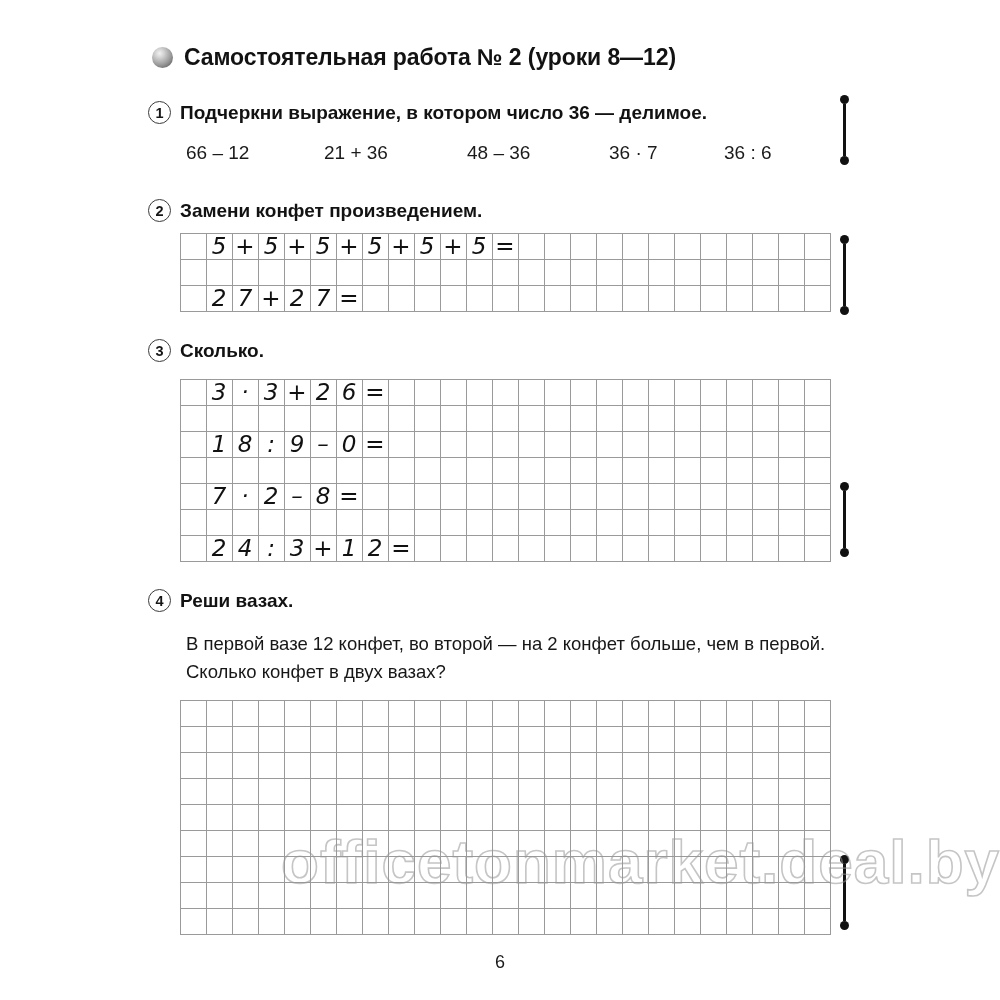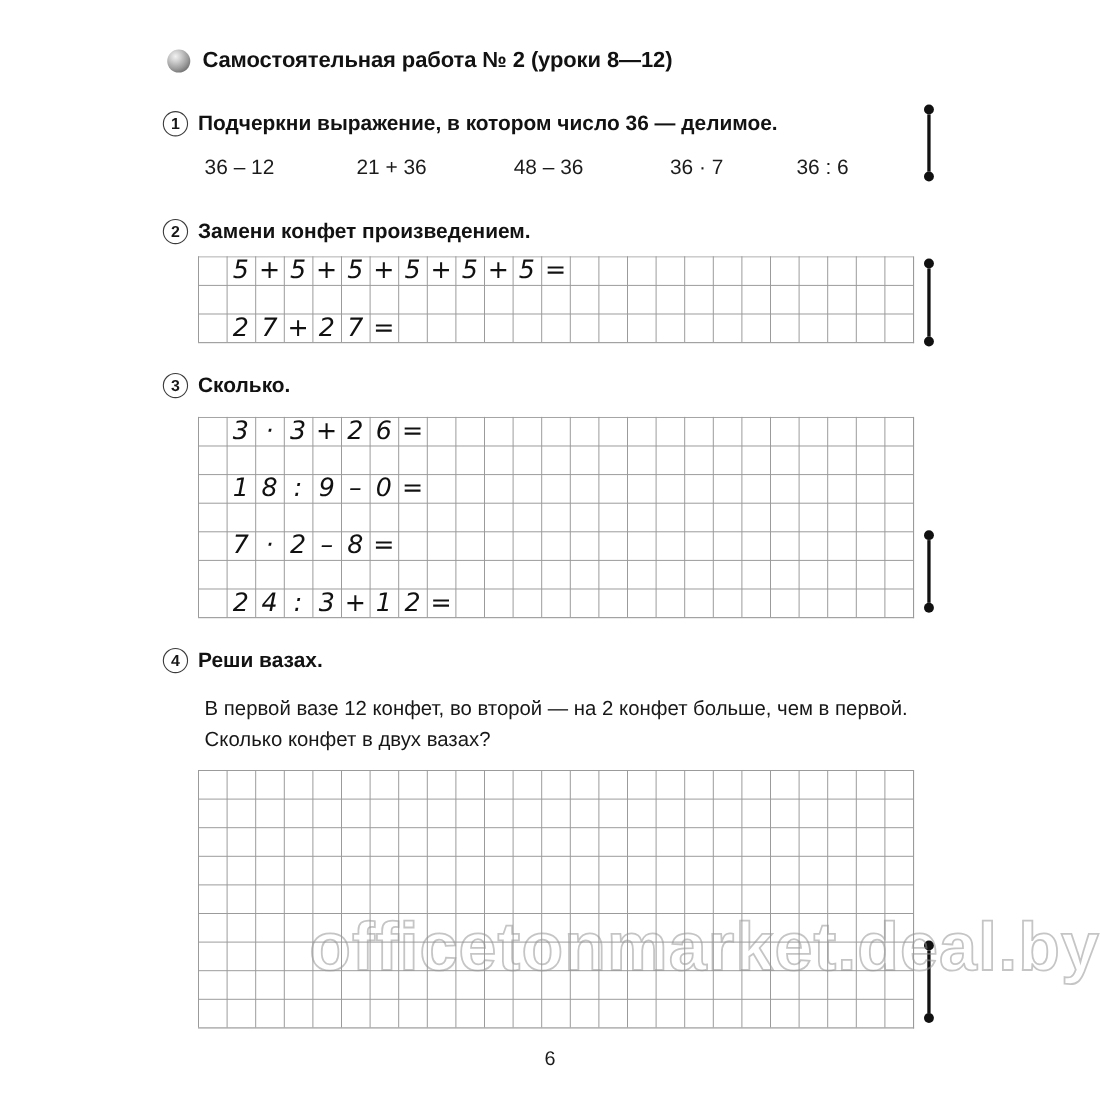--- a/index.html
+++ b/index.html
@@ -33,21 +33,21 @@
     gap: 11px;
   }
   .sphere-bullet {
     width: 21px;
     height: 21px;
     border-radius: 50%;
     background: radial-gradient(circle at 36% 30%, #f2f2f2 0%, #d3d3d3 22%, #9a9a9a 58%, #6f6f6f 80%, #8e8e8e 100%);
     flex: none;
   }
   .title-text {
-    font-size: 20px;
+    font-size: 23px;
     font-weight: bold;
     letter-spacing: -0.1px;
     white-space: nowrap;
     color: #121212;
   }
 
   
   .task-head {
     position: absolute;
     display: flex;
@@ -182,21 +182,21 @@
     <span class="sphere-bullet"></span>
     <span class="title-text">Самостоятельная работа № 2 (уроки 8—12)</span>
   </div>
 
   <div class="task-head" style="left:148px; top:101px;">
     <span class="num-circle">1</span>
     <span class="task-title">Подчеркни выражение, в котором число 36 — делимое.</span>
   </div>
 
   <div class="expr-row">
-    <span class="expr-item" style="width:138px;">36 – 12</span>
+    <span class="expr-item" style="width:138px;">66 – 12</span>
     <span class="expr-item" style="width:143px;">21 + 36</span>
     <span class="expr-item" style="width:142px;">48 – 36</span>
     <span class="expr-item" style="width:115px;">36 · 7</span>
     <span class="expr-item">36 : 6</span>
   </div>
 
   <div class="task-head" style="left:148px; top:199px;">
     <span class="num-circle">2</span>
     <span class="task-title">Замени конфет произведением.</span>
   </div>

